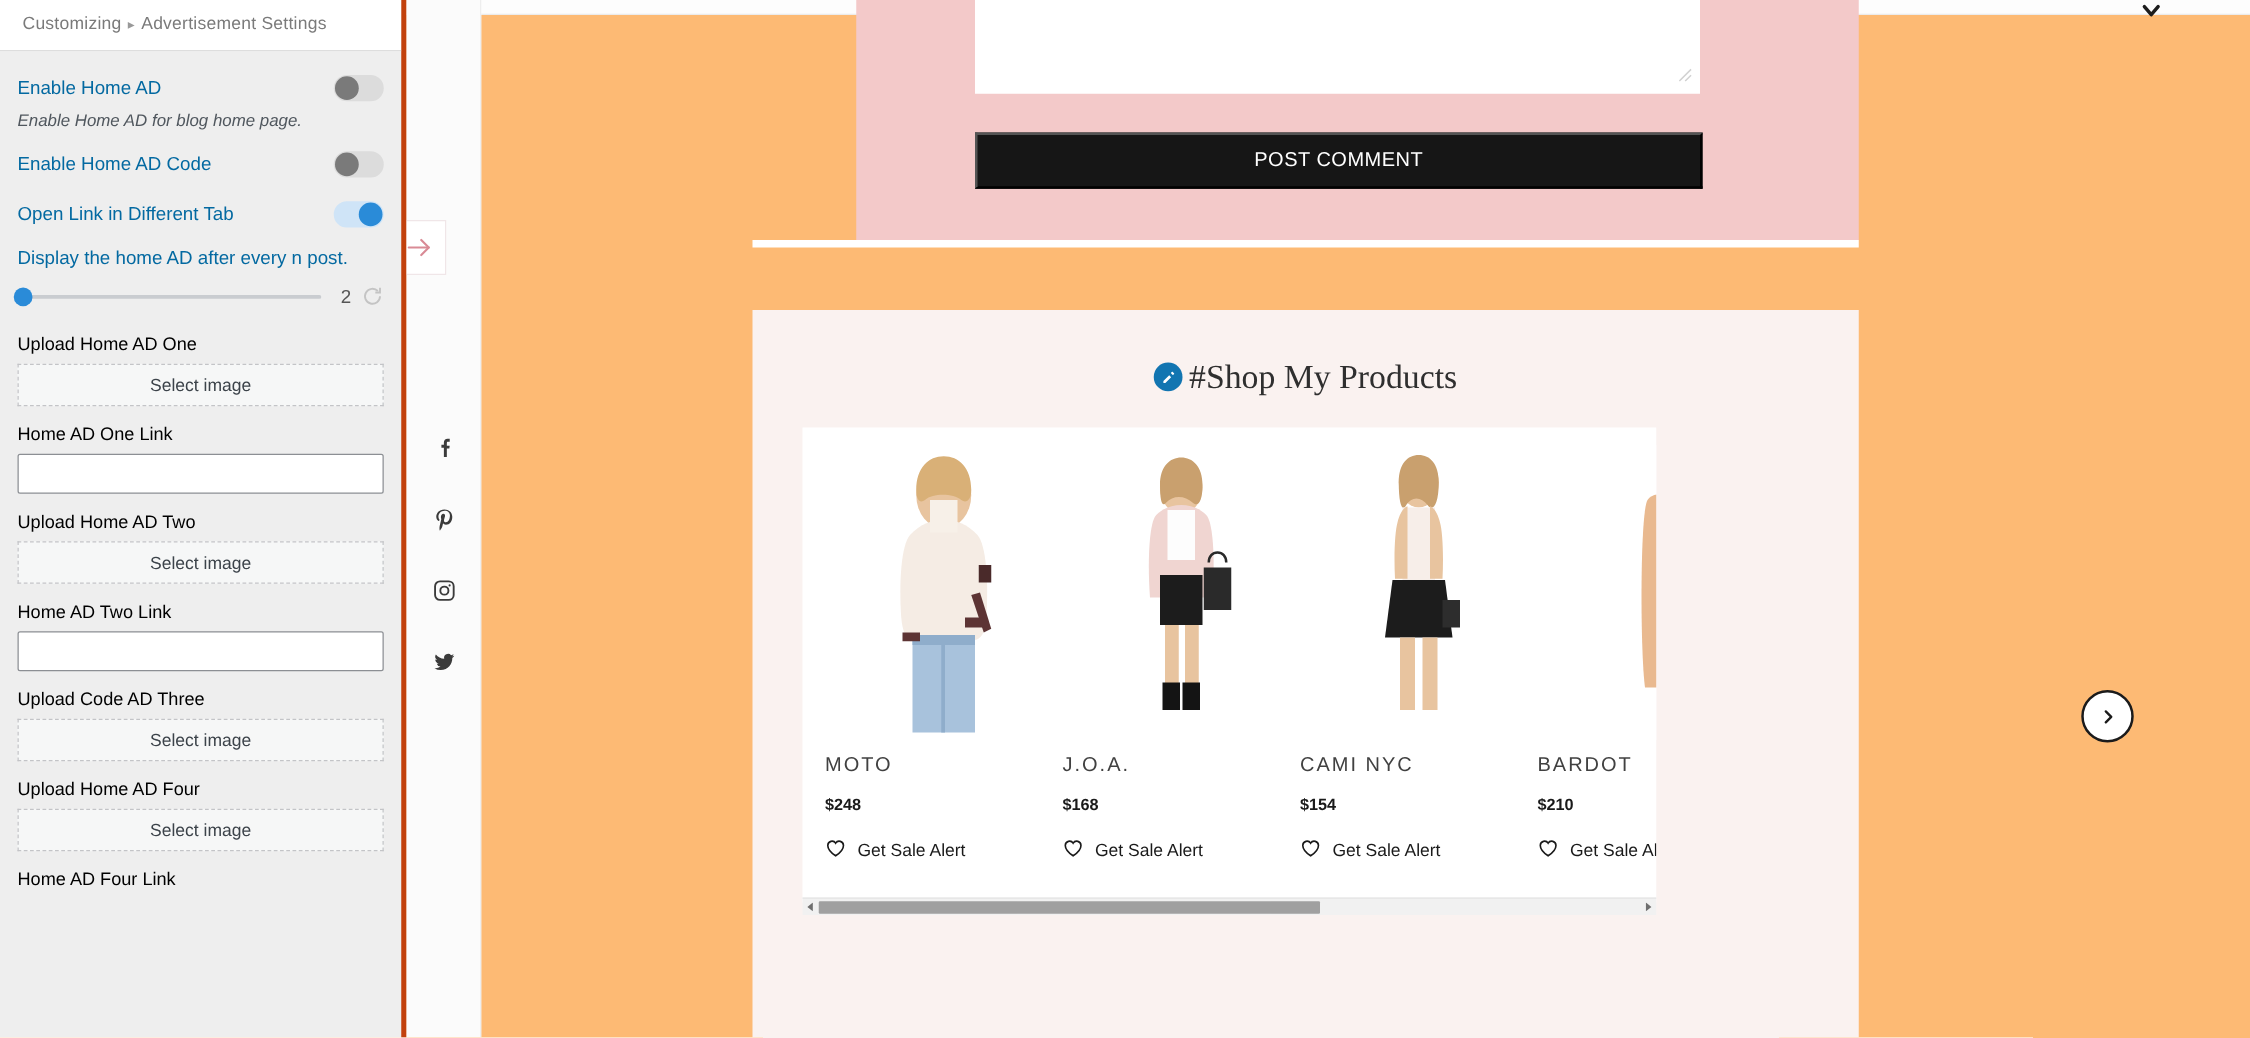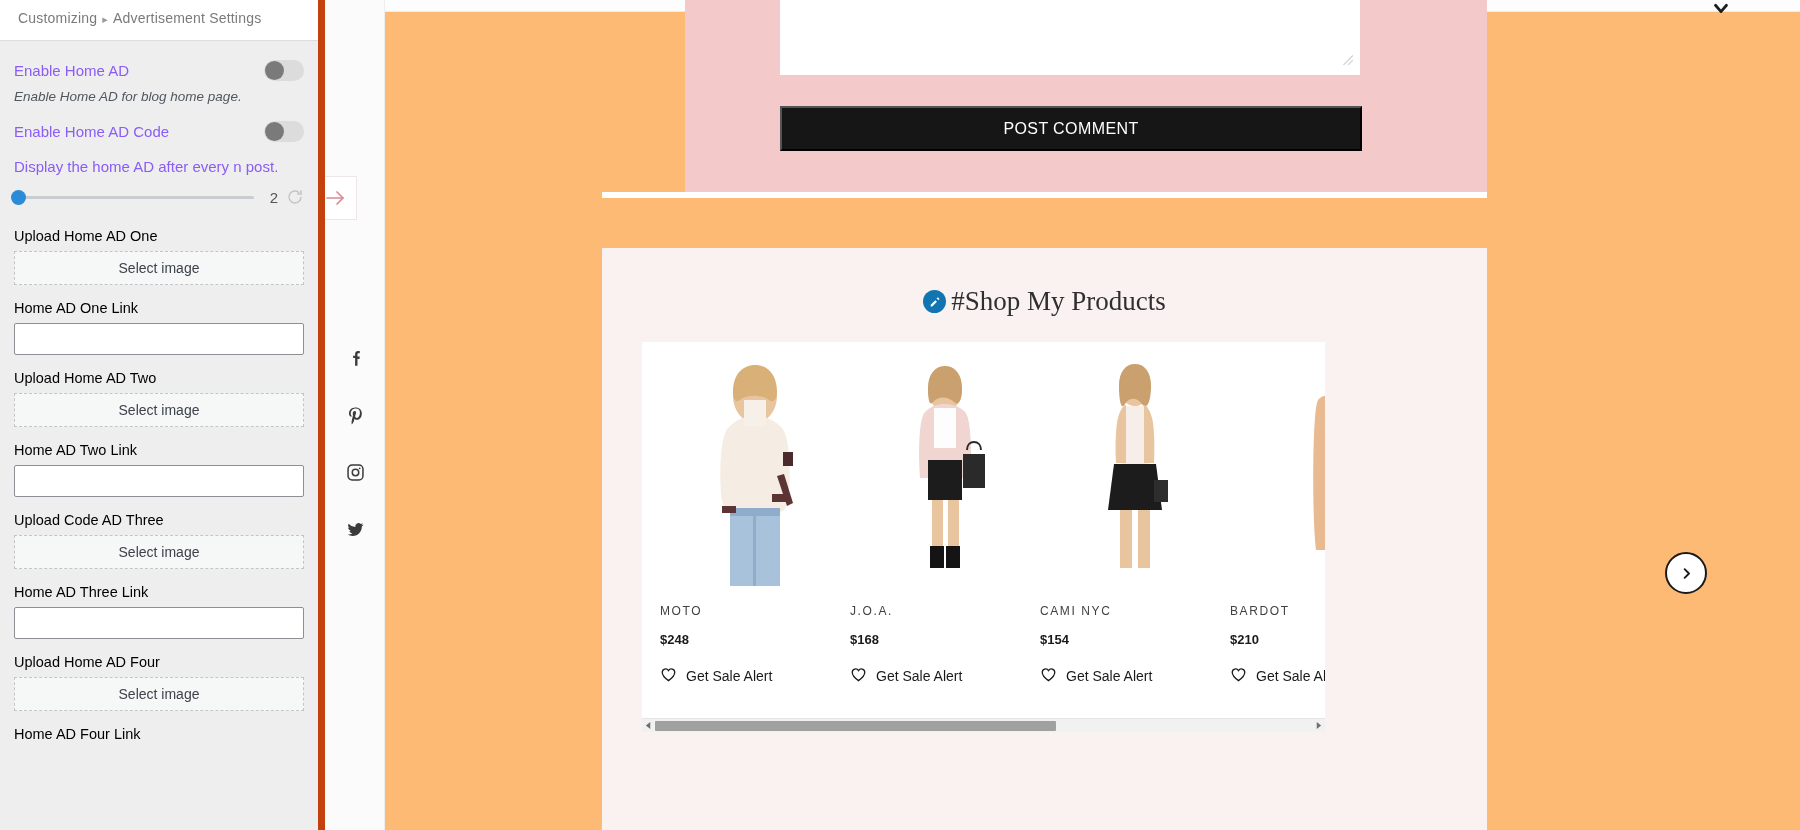--- a/index.html
+++ b/index.html
@@ -9,21 +9,21 @@
     font-family: "Liberation Sans", sans-serif;
     background: #ffffff;
   }
   #app { position: relative; width: 1800px; height: 830px; }
 
   
   #customizer {
     position: absolute; left: 0; top: 0;
     width: 325px; height: 830px;
     background: #eeeeee;
-    border-right: 7px solid #c2410c;
+    border-right: 4px solid #c2410c;
     overflow: hidden;
     z-index: 40;
   }
   .cz-header {
     background: #ffffff;
     padding: 10px 18px 14px 18px;
     border-bottom: 1px solid #dddddd;
   }
   .cz-breadcrumb {
     font-size: 14px; color: #7a7a7a; letter-spacing: .2px;
@@ -35,21 +35,21 @@
     margin-top: 4px; white-space: nowrap;
   }
   .cz-body { padding: 16px 14px 0 14px; }
 
   .ctrl { margin-bottom: 14px; position: relative; }
   .ctrl-row {
     display: flex; align-items: center; justify-content: space-between;
     min-height: 26px;
   }
   .ctrl-label {
-    font-size: 15px; color: #8b5cf6; font-weight: 400; text-align: right;
+    font-size: 15px; color: #0369a1; font-weight: 400; text-align: right;
   }
   .ctrl-desc {
     font-size: 13.5px; color: #50575e; font-style: italic;
     margin-top: 6px;
   }
   
   .toggle {
     width: 40px; height: 21px; border-radius: 11px;
     position: relative; flex: 0 0 auto; cursor: pointer;
     background: #dcdcdc;
@@ -206,21 +206,21 @@
   .product {
     width: 190px; flex: 0 0 auto; position: relative;
     padding: 14px 18px 0 18px;
   }
   .product-img {
     width: 100%; height: 236px; background: #ffffff;
     position: relative; overflow: hidden;
   }
   .product-brand {
     margin-top: 12px;
-    font-size: 12px; letter-spacing: 1.6px; color: #414141;
+    font-size: 16px; letter-spacing: 1.6px; color: #414141;
   }
   .product-price {
     margin-top: 14px; font-size: 13px; font-weight: 700; color: #1a1a1a;
   }
   .sale-alert {
     margin-top: 20px; display: flex; align-items: center; gap: 9px;
     cursor: pointer;
   }
   .sale-alert svg { width: 17px; height: 15px; color: #1a1a1a; }
   .sale-alert span { font-size: 14px; color: #1a1a1a; }
@@ -280,20 +280,28 @@
 
       <div class="ctrl">
         <div class="ctrl-row">
           <span class="ctrl-label">Enable Home AD Code</span>
           <div class="toggle">
               <span class="knob"></span>
             </div>
         </div>
       </div>
 
+      <div class="ctrl">
+        <div class="ctrl-row">
+          <span class="ctrl-label">Open Link in Different Tab</span>
+          <div class="toggle on">
+              <span class="knob"></span>
+            </div>
+        </div>
+      </div>
 
       <div class="ctrl" style="margin-bottom:22px;">
         <span class="ctrl-label">Display the home AD after every n post.</span>
         <div class="slider-wrap">
           <div class="slider-track">
             <span class="slider-knob"></span>
           </div>
           <span class="slider-value">2</span>
           <span class="reset-icon">
             <svg viewBox="0 0 24 24" fill="none" stroke="#777" stroke-width="2">
@@ -318,24 +326,20 @@
         <div class="select-image-btn">Select image</div>
       </div>
       <div class="grp">
         <label class="field-label">Home AD Two Link</label>
         <input class="text-input" type="text" placeholder="" style="">
       </div>
 
       <div class="grp">
         <label class="field-label">Upload Code AD Three</label>
         <div class="select-image-btn">Select image</div>
-      </div>
-      <div class="grp">
-        <label class="field-label">Home AD Three Link</label>
-        <input class="text-input" type="text" placeholder="" style="">
       </div>
 
       <div class="grp">
         <label class="field-label">Upload Home AD Four</label>
         <div class="select-image-btn">Select image</div>
       </div>
       <div class="grp">
         <label class="field-label">Home AD Four Link</label>
       </div>
 

